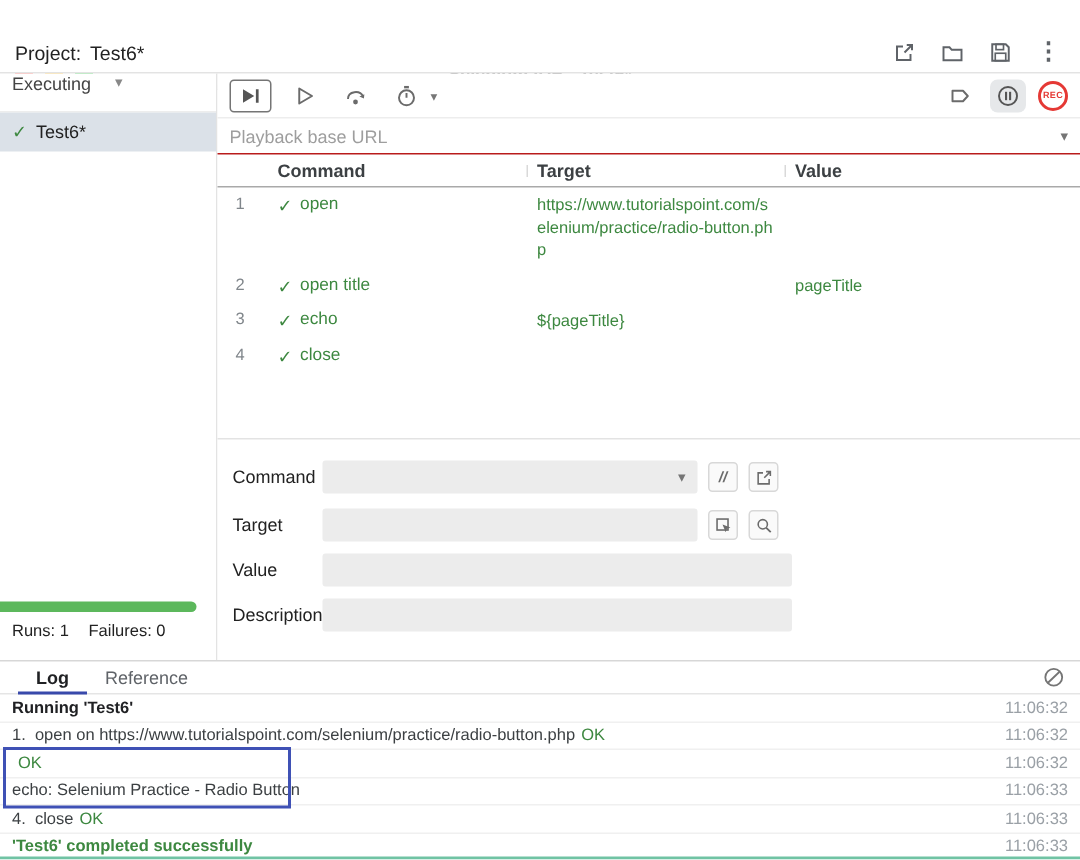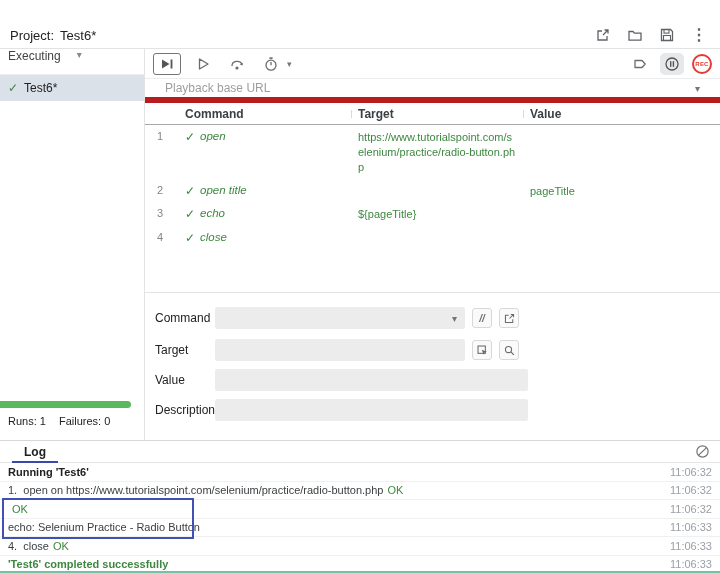--- a/index.html
+++ b/index.html
@@ -42,34 +42,34 @@
   .main { position:absolute; top:0; left:145px; width:575px; height:392px; background:#fff; }
   .toolbar { height:30px; display:flex; align-items:center; padding:0 8px; gap:10px; border-bottom:1px solid #ededed; }
   .tb-btn { width:24px; height:22px; display:flex; align-items:center; justify-content:center; border-radius:3px; cursor:pointer; }
   .tb-btn.selected { border:1px solid #757575; width:28px; }
   .tb-group-right { margin-left:auto; display:flex; align-items:center; gap:8px; }
   .pill { background:#e6e8ea; border-radius:5px; }
   .speed-caret { color:#777; font-size:9px; margin-left:-6px; }
   .rec-btn { width:20px; height:20px; border:2px solid #e53935; border-radius:50%; display:flex; align-items:center; justify-content:center; cursor:pointer; }
   .rec-label { font-size:6px; font-weight:700; color:#e53935; letter-spacing:.2px; }
 
-  .playback-row { height:24px; display:flex; align-items:center; padding:0 20px; border-bottom:6px solid #b91c1c; }
+  .playback-row { height:24px; display:flex; align-items:center; padding:0 8px; border-bottom:1px solid #b91c1c; }
   .playback-input { flex:1; border:none; outline:none; font-size:12px; color:#444; background:transparent; font-family:"Liberation Sans",sans-serif; }
   .playback-input::placeholder { color:#9e9e9e; }
   .playback-row .caret { color:#757575; font-size:10px; }
 
   .thead { display:grid; grid-template-columns:40px 173px 172px 1fr; height:22px; align-items:center;
     border-bottom:1px solid #a9a9a9; font-size:12px; font-weight:700; color:#3c4043; }
   .th { position:relative; }
   .th.sep::before { content:""; position:absolute; left:-7px; top:3px; bottom:3px; width:1px; background:#d9d9d9; }
 
   .trow { display:grid; grid-template-columns:40px 173px 172px 1fr; font-size:11.5px; padding:5px 0 4px; align-items:start; cursor:pointer; }
   .rownum { color:#80868b; font-size:11px; padding-left:12px; }
   .cmd-cell { color:#3d8840; display:flex; gap:5px; align-items:flex-start; }
-  .cmd-text { font-style:italic; }
+  .cmd-text { }
   .tgt-cell, .val-cell { color:#3d8840; word-break:break-all; padding-right:12px; font-size:11px; line-height:1.35; }
 
   .table-form-divider { position:absolute; left:0; right:0; top:243px; height:1px; background:#e3e3e3; }
 
   .form-row { position:absolute; left:10px; display:flex; align-items:center; }
   .flabel { width:60px; font-size:12px; color:#222; }
   .field { height:22px; background:#ececec; border-radius:2px; border:none; outline:none; font-size:12px; color:#333; font-family:"Liberation Sans",sans-serif; padding:0 6px; }
   .select-field { width:250px; display:flex; align-items:center; justify-content:flex-end; padding-right:8px; cursor:pointer; }
   .select-field .caret { color:#757575; font-size:10px; }
   .w-250 { width:250px; } .w-313 { width:313px; }
@@ -325,20 +325,21 @@
         <span class="flabel">Description</span>
         <input class="field w-313" type="text" value="" style="">
       </div>
 
     </div>
   </div>
 
   <div class="log-panel">
     <div class="log-tabs">
       <div class="tab active">Log</div>
+      <div class="tab">Reference</div>
       <div class="clear-log">
         <span>
           <svg width="15" height="15" viewBox="0 0 16 16">
               <circle cx="8" cy="8" r="6" fill="none" stroke="#757575" stroke-width="1.3"></circle>
               <line x1="3.9" y1="11.9" x2="12.1" y2="4.1" stroke="#757575" stroke-width="1.3"></line>
             </svg>
         </span>
       </div>
     </div>
 

